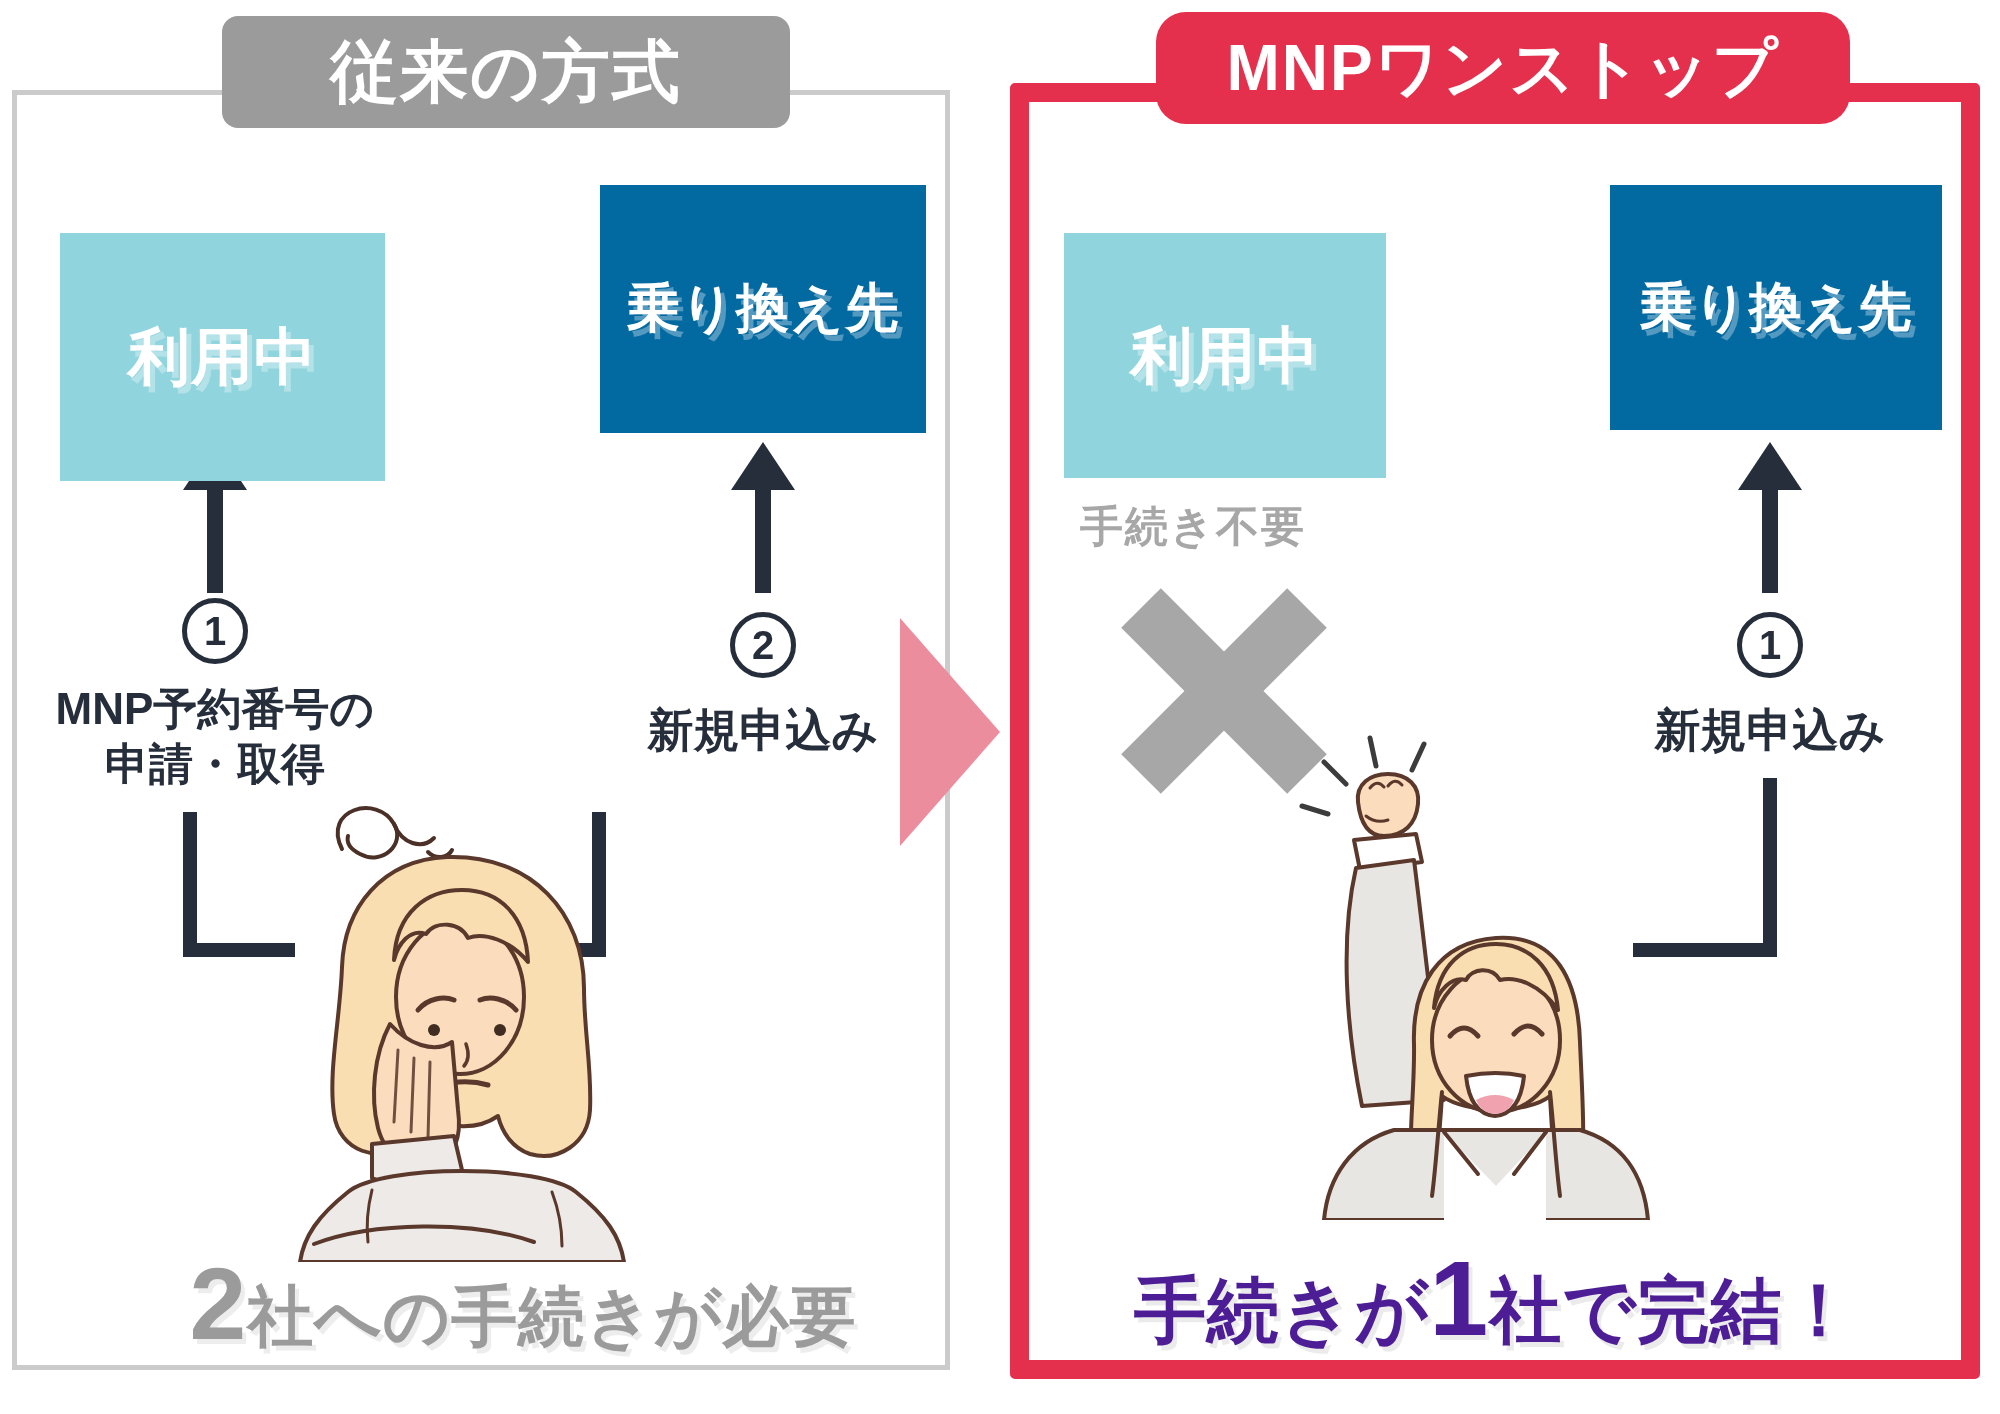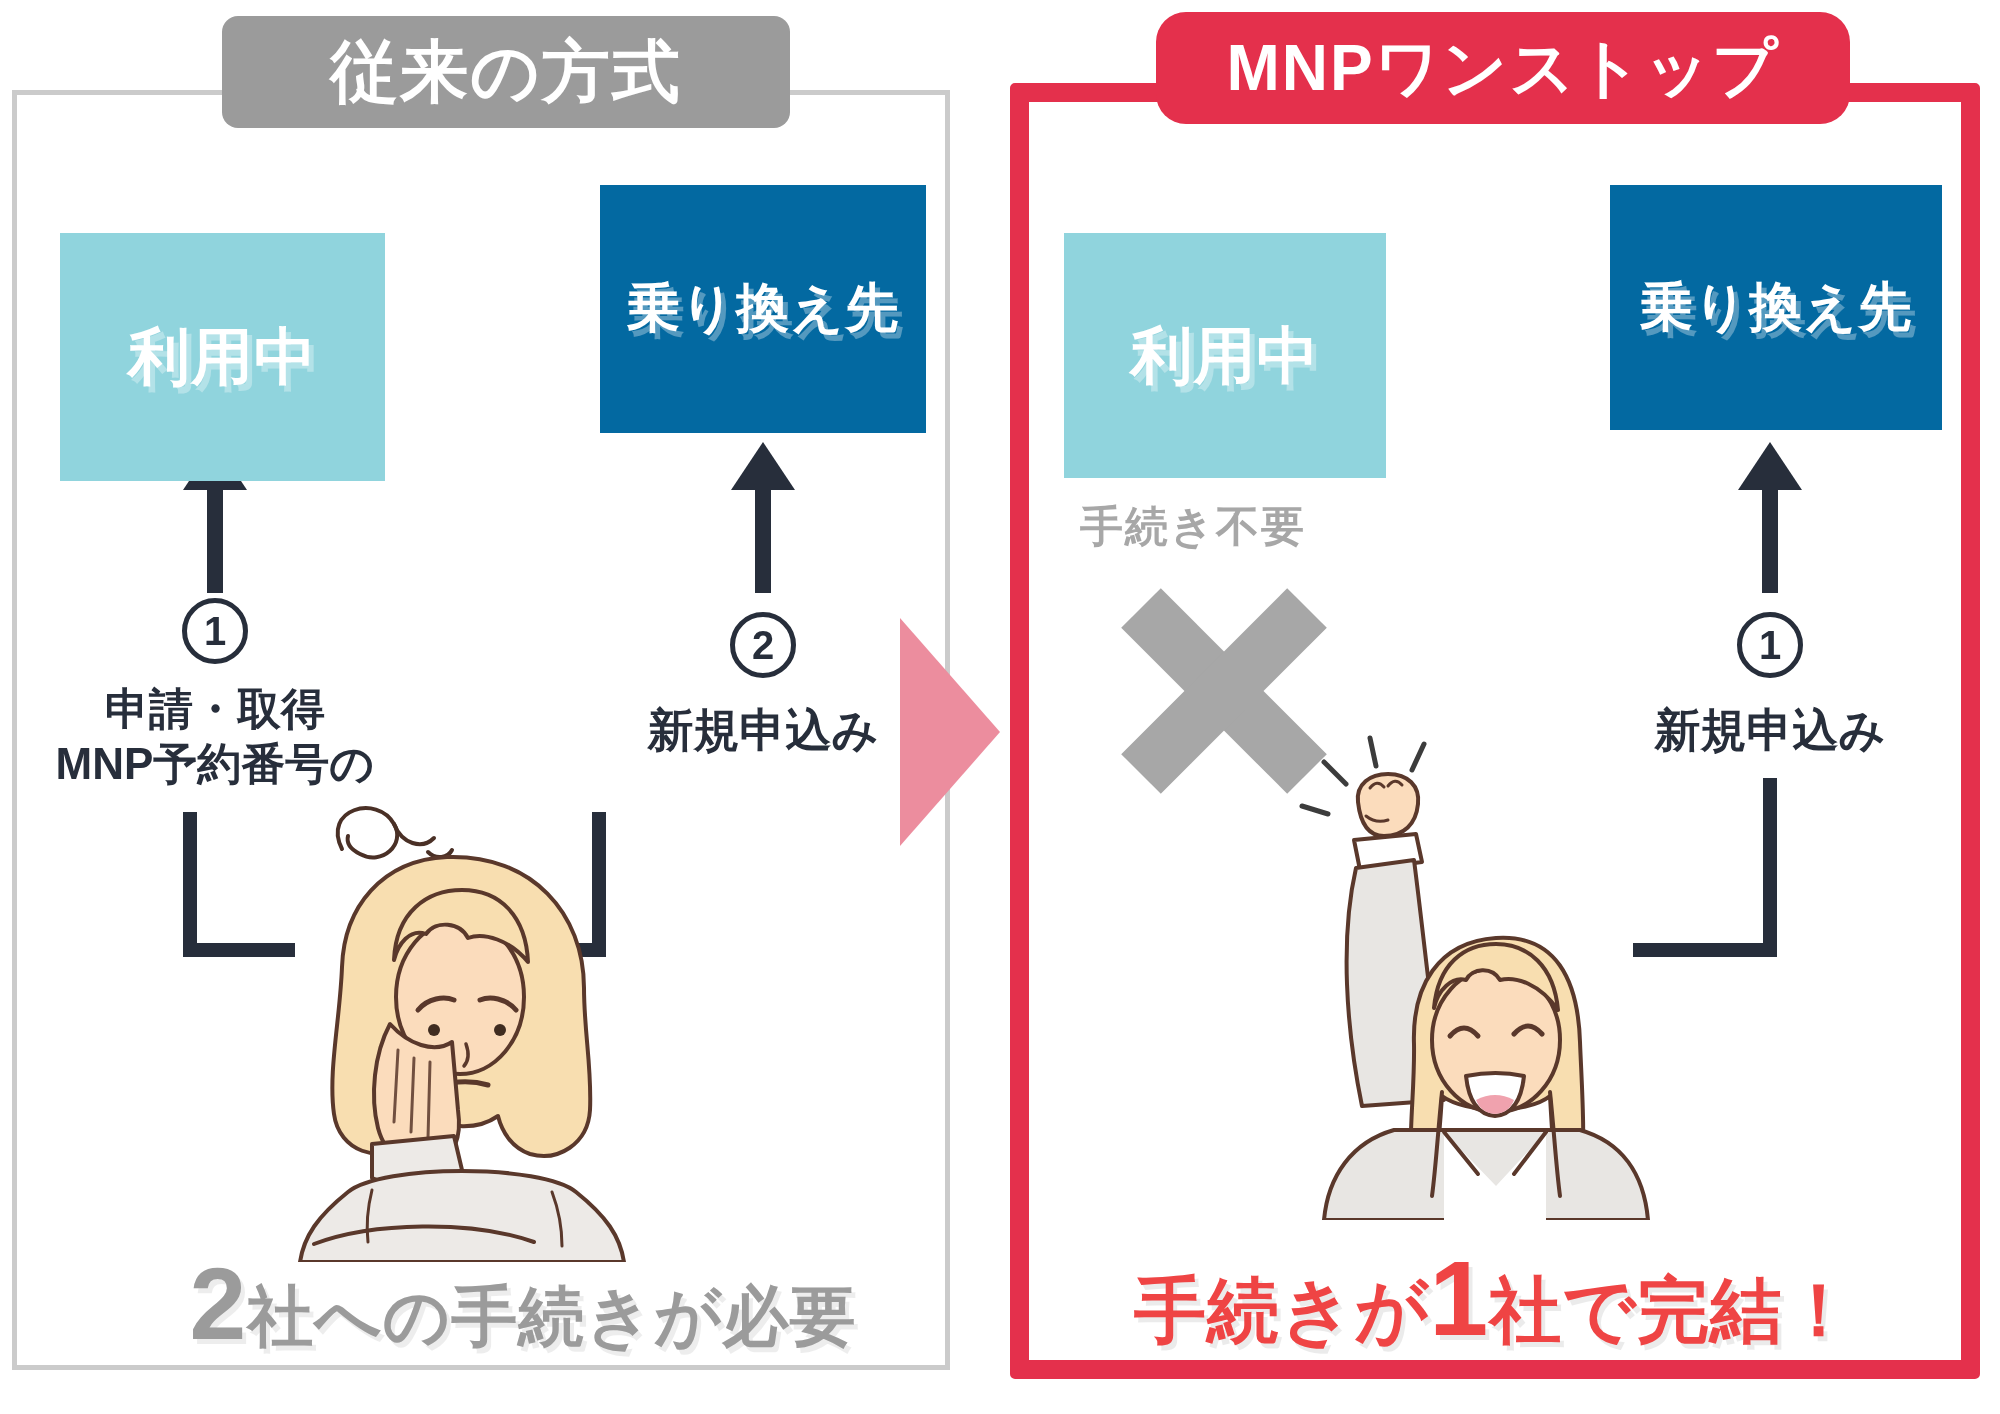--- a/index.html
+++ b/index.html
@@ -58,21 +58,21 @@
   .cross{position:absolute;left:1113px;top:580px;width:222px;height:222px;z-index:3;}
   .cross svg{display:block;width:100%;height:100%;}
   
   .tri{position:absolute;left:900px;top:618px;width:100px;height:228px;z-index:7;}
   .tri svg{display:block;width:100%;height:100%;}
   
   .footer{position:absolute;text-align:center;font-weight:bold;z-index:5;white-space:nowrap;}
   .footer-legacy{left:12px;width:1022px;top:1246px;color:#9b9b9b;font-size:66px;
                  text-shadow:4px 5px 0 rgba(0,0,0,0.07);letter-spacing:1px;}
   .footer-legacy .big{font-size:102px;}
-  .footer-onestop{left:1029px;width:932px;top:1238px;color:#ef4444;font-size:72px;
+  .footer-onestop{left:1029px;width:932px;top:1238px;color:#4c1d95;font-size:72px;
                   text-shadow:4px 5px 0 rgba(0,0,0,0.08);letter-spacing:1px;}
   .footer-onestop .big{font-size:106px;}
   
   .figure{position:absolute;z-index:4;}
   .fig-worried{left:222px;top:792px;width:460px;height:470px;}
   .fig-happy{left:1228px;top:728px;width:430px;height:492px;}
   .figure svg{display:block;width:100%;height:100%;}
 </style>
 </head>
 <body>
@@ -101,22 +101,22 @@
     <svg viewBox="0 0 70 155">
         <polygon points="35,2 3,50 67,50"></polygon>
         <rect x="27" y="38" width="16" height="115"></rect>
       </svg>
   </div>
 
   <div class="stepnum n-lg1">
     <span>1</span>
   </div>
   <div class="step-label t-lg1">
+    <div>MNP予約番号の</div>
     <div>申請・取得</div>
-    <div>MNP予約番号の</div>
   </div>
 
   <div class="stepnum n-lg2">
     <span>2</span>
   </div>
   <div class="step-label t-lg2">新規申込み</div>
 
   <div class="flow b1v"></div>
   <div class="flow b1h"></div>
   <div class="flow b2h"></div>

